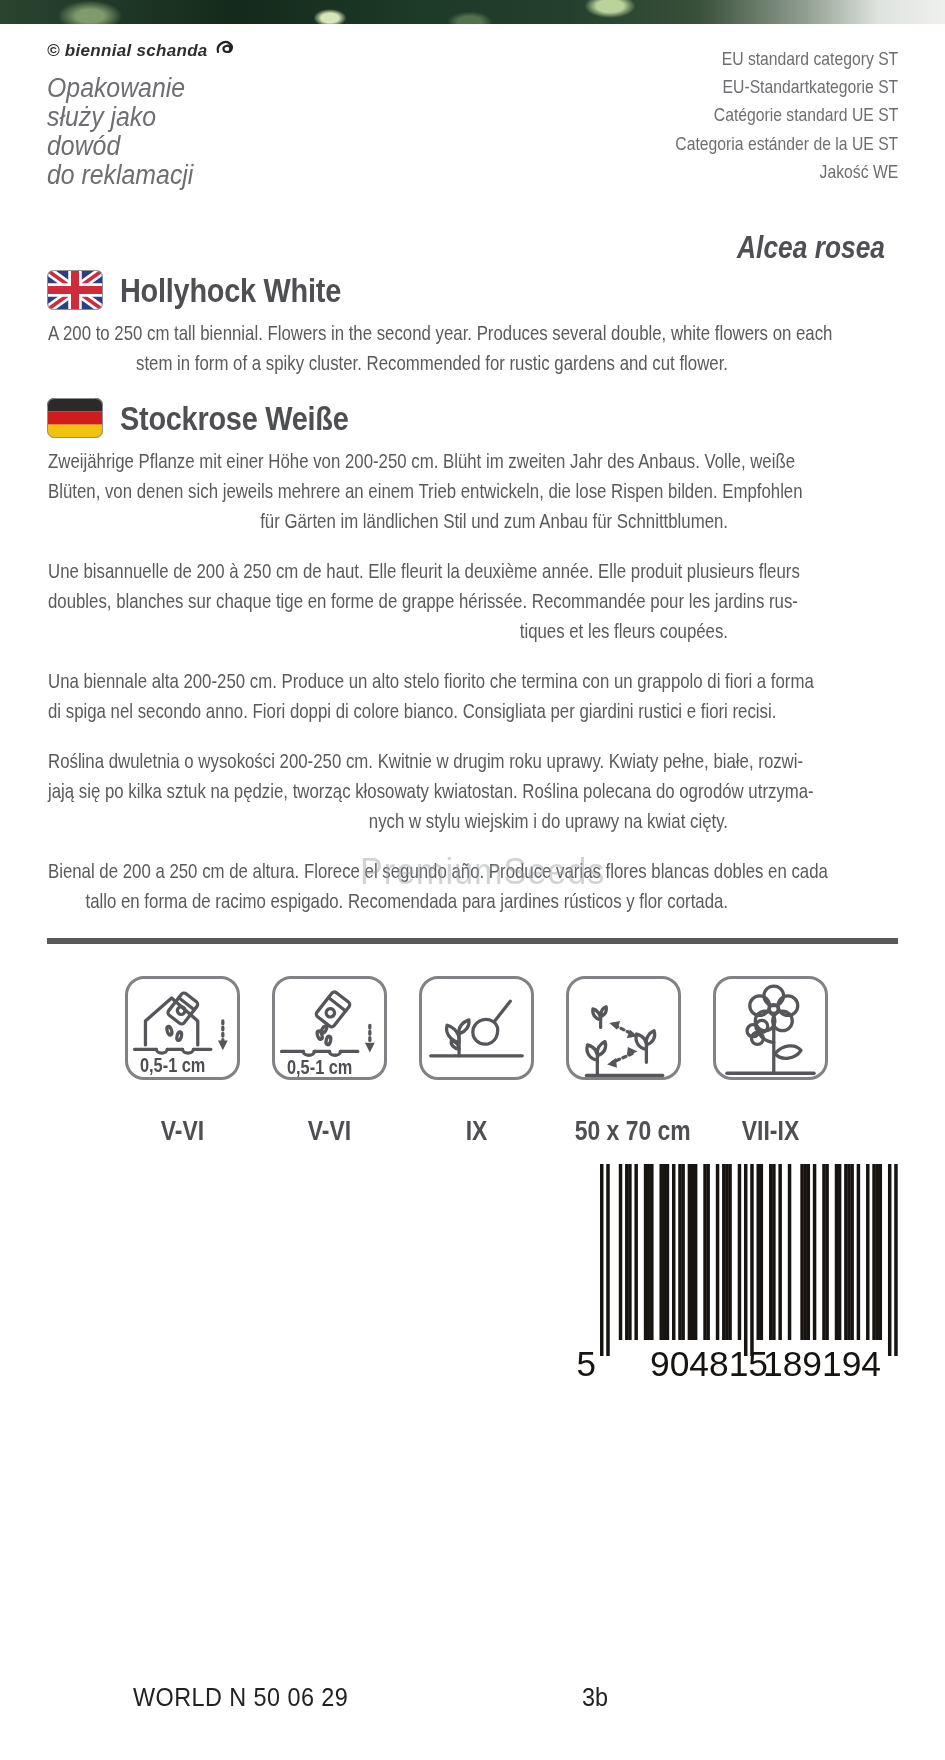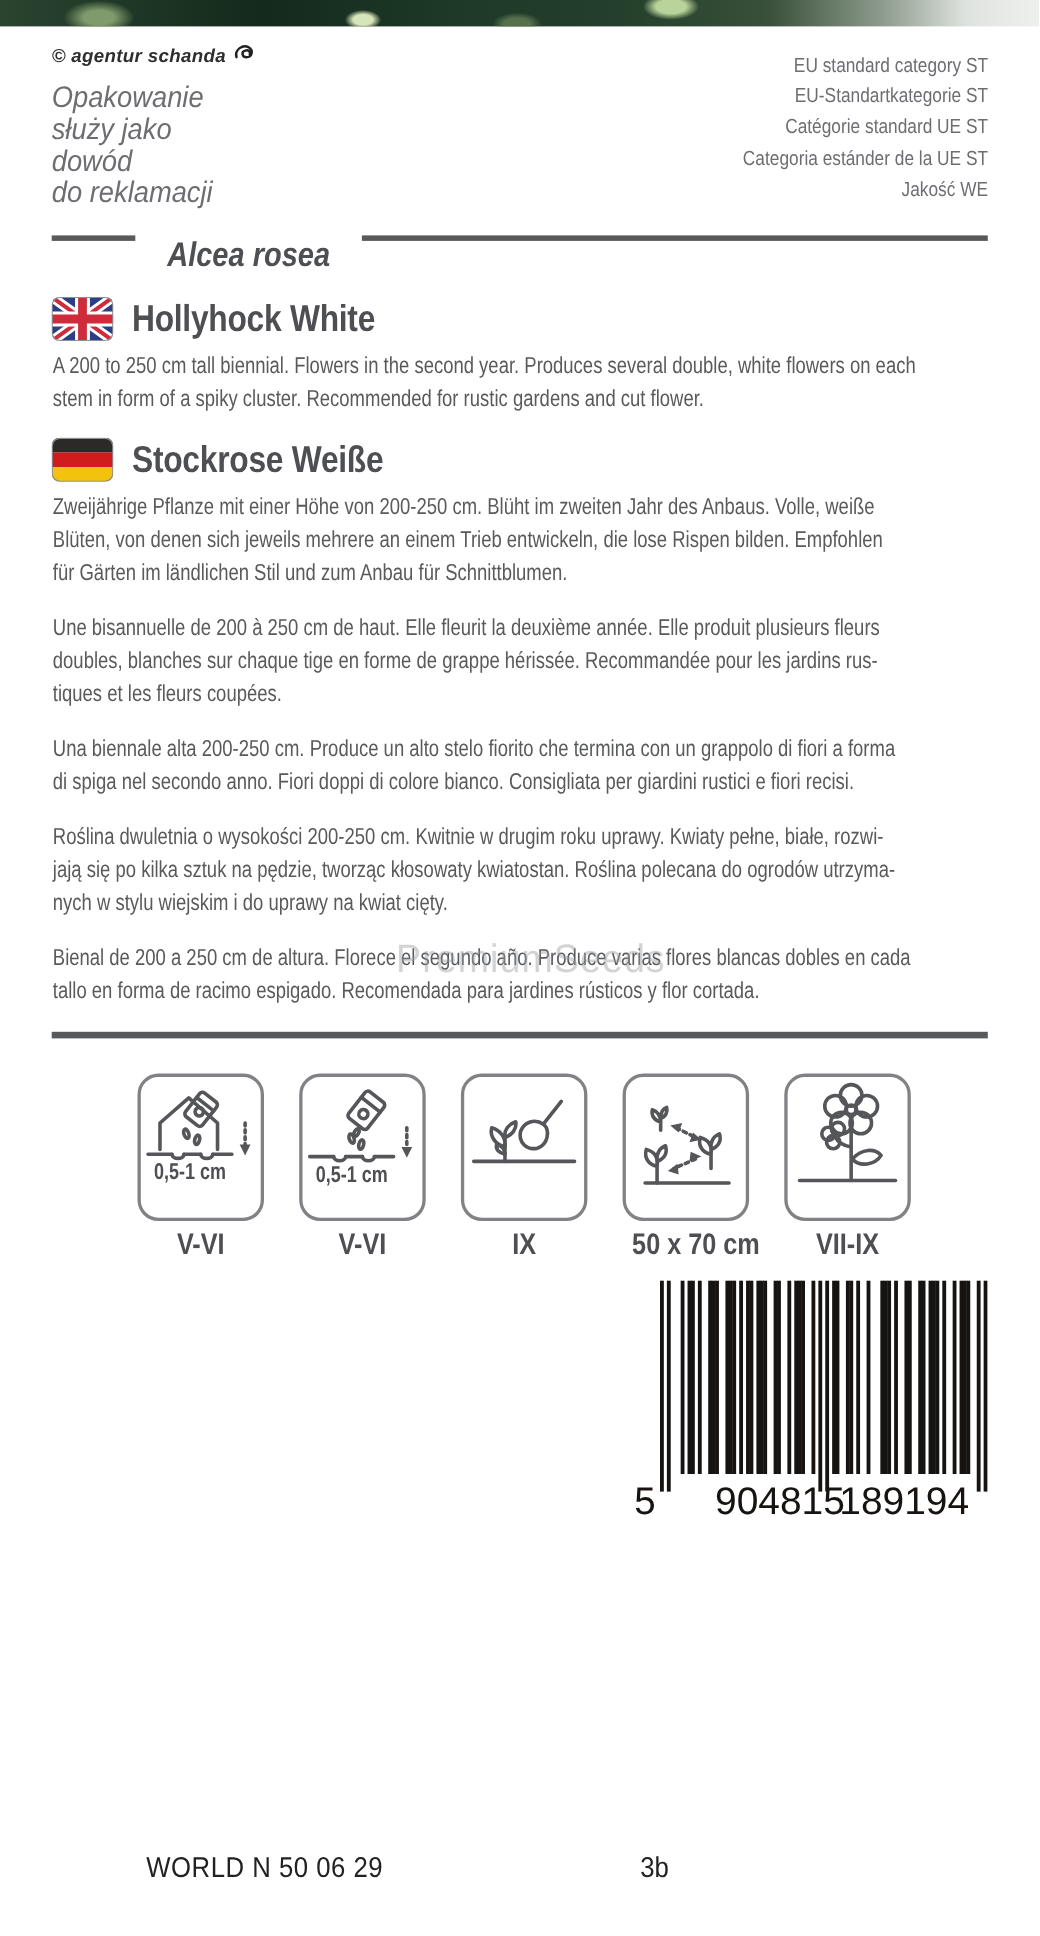--- a/index.html
+++ b/index.html
@@ -25,48 +25,48 @@
   .header{display:flex; justify-content:space-between; margin-top:15px;}
   .copyright{display:flex; align-items:center; gap:7px; font-style:italic; font-size:17px; color:#2e2e2e; font-weight:bold; letter-spacing:.3px;}
   .claim-note{
     margin-top:12px; font-style:italic; font-size:27px; line-height:29px; color:var(--muted);
     white-space:pre-line; transform:scaleX(.92); transform-origin:0 0;
   }
   .eu-block{
     margin-top:6px; text-align:right; font-size:18.5px; line-height:28.2px; color:var(--muted);
     white-space:pre-line; transform:scaleX(.85); transform-origin:100% 0;
   }
-  .title-row{display:flex; align-items:flex-start; gap:16px; margin-top:24px; height:40px;}
+  .title-row{display:flex; align-items:flex-end; gap:16px; margin-top:24px; height:40px;flex-direction:column;}
   .rule-s{width:76px; height:5px; background:var(--rule);}
   .rule-l{flex:1; height:5px; background:var(--rule);}
   .species{
     font-size:31px; font-style:italic; font-weight:bold; color:var(--ink);
     transform:scaleX(.85); transform-origin:50% 50%; white-space:nowrap;
   }
   .sections{margin-top:16px;}
-  .lang-section{margin-bottom:20px;}
+  .lang-section{margin-bottom:20px;text-align:right;}
   .sec-head{display:flex; align-items:center; gap:17px; height:40px;}
   .flag{flex:0 0 56px; height:40px;}
   .flag svg{display:block;}
   .sec-title{
     font-size:34px; font-weight:bold; color:var(--ink); white-space:nowrap;
     transform:scaleX(.85); transform-origin:0 50%; letter-spacing:-.3px;
   }
   .body-text{
     margin:8px 0 0 1px; font-size:21px; line-height:30px; color:var(--body);
     white-space:pre; transform:scaleX(.8); transform-origin:0 0; 
   }
   .watermark{
     position:absolute; left:360px; top:851px; font-size:36px; color:var(--watermark);
     opacity:.45; letter-spacing:1px; z-index:3; transform:scaleX(.95); transform-origin:0 0;
   }
   .divider{height:6px; background:var(--rule); margin-top:22px;}
   .pictos{position:relative; margin-top:32px; height:174px;}
   .picto-box{
-    position:absolute; top:0; width:115px; height:134px; background:#fff;
+    position:absolute; top:0; width:115px; height:104px; background:#fff;
     border:3px solid var(--boxline); border-radius:19px;
   }
   .picto-box svg{width:109px; height:110px; display:block;}
   .pb1{left:78px;} .pb2{left:225px;} .pb3{left:372px;} .pb4{left:519px;} .pb5{left:666px;}
   .picto-label{
     position:absolute; top:140px; width:115px; text-align:center;
     font-weight:bold; font-size:27px; color:var(--ink); transform:scaleX(.85); white-space:nowrap;
   }
   .pl1{left:78px;} .pl2{left:225px;} .pl3{left:372px;} .pl4{left:519px;} .pl5{left:666px;}
   .picto-stroke{stroke:#55565a; fill:none; stroke-width:3; stroke-linecap:round; stroke-linejoin:round;}
@@ -94,21 +94,21 @@
 <div class="page">
 
   <div class="photo-strip"></div>
 
   <div class="watermark">PremiumSeeds</div>
 
   <div class="content">
     <div class="header">
       <div>
         <div class="copyright">
-          <span>© agentur schanda</span>
+          <span>© biennial schanda</span>
           <span>
             <svg width="22" height="18" viewBox="0 0 22 18">
                 <path d="M3 13 C1 6 9 1 14 4 C19 7 17 13 12 13 C8 13 7 8 11 7 C14 6 16 8 15 11" fill="none" stroke="#222" stroke-width="2.2" stroke-linecap="round"></path>
               </svg>
           </span>
         </div>
         <div class="claim-note">Opakowanie
 służy jako
 dowód
 do reklamacji</div>

